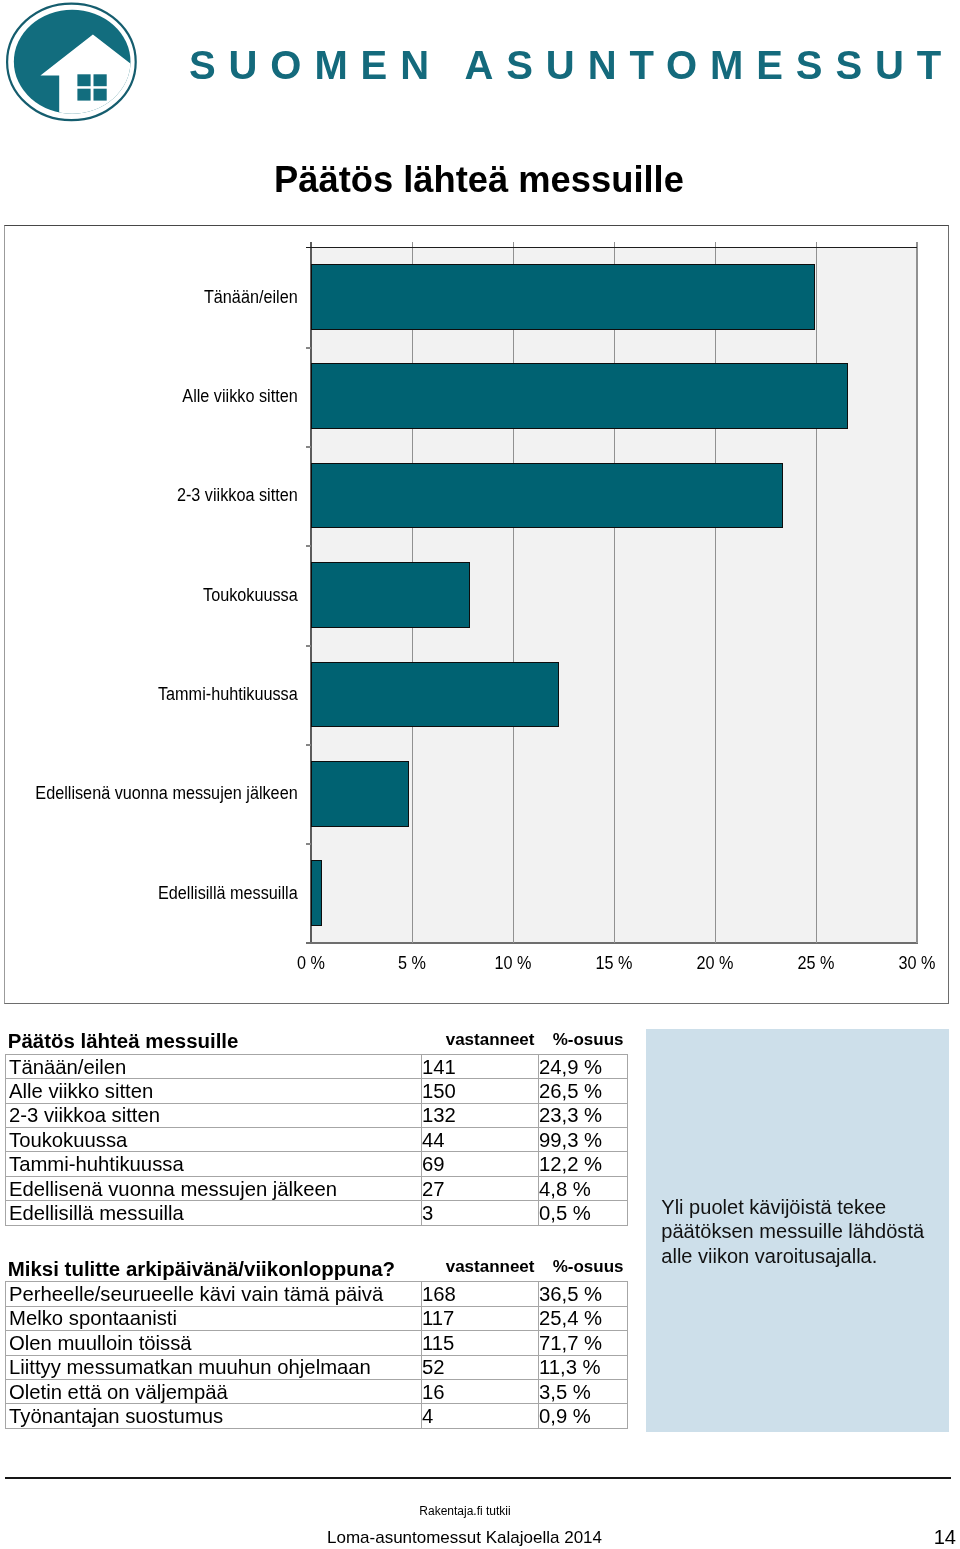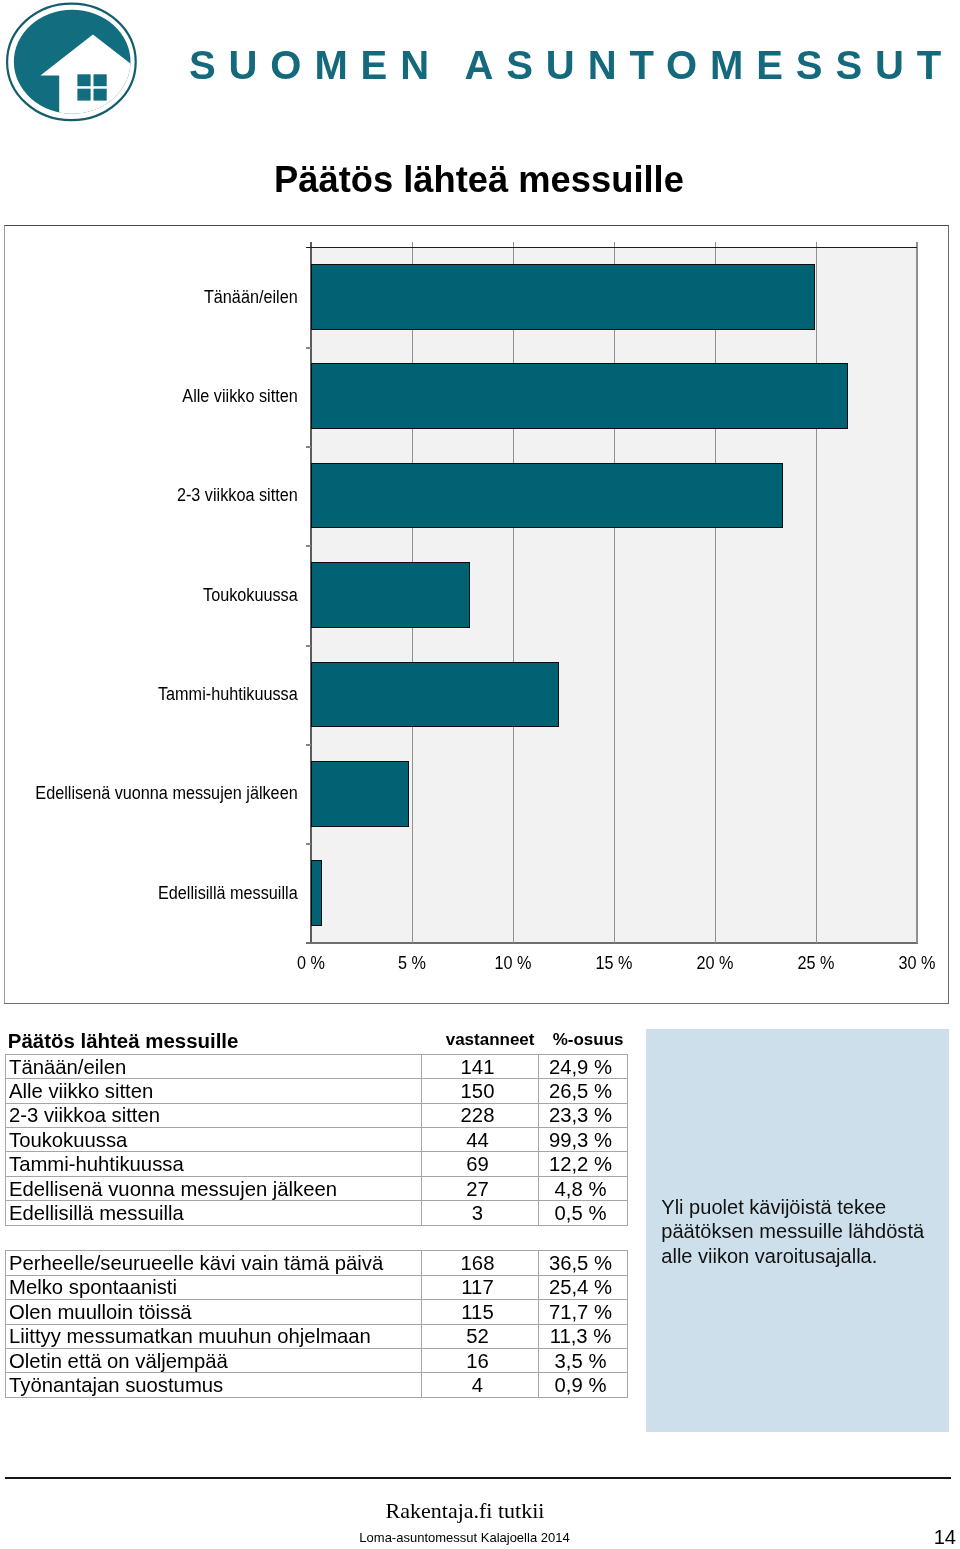--- a/index.html
+++ b/index.html
@@ -36,35 +36,35 @@
   .xtick{position:absolute;text-align:center;font-size:18.35px;line-height:20px;
           color:#000;transform:scaleX(0.884);transform-origin:50% 50%;}
 
   
   .tbl{position:absolute;border-collapse:collapse;left:5px;table-layout:fixed;}
   .tbl col.c0{width:416px;}
   .tbl col.c1{width:117px;}
   .tbl col.c2{width:89px;}
   .tbl td{border:1px solid #a6a6a6;font-size:20.3px;height:23.4px;padding:0 0 0 3px;
       line-height:22px;color:#000;overflow:hidden;white-space:nowrap;}
-  .tbl td.num{text-align:center;padding:0 5px 0 0;}
+  .tbl td.num{text-align:left;padding:0 5px 0 0;}
   .tbl .hdr td{border:none;font-weight:bold;font-size:20.45px;height:28px;
       padding:0 0 1.5px 2.3px;vertical-align:bottom;}
   .tbl .hdr td.small{font-size:17px;text-align:right;padding:0 4px 3px 0;}
 
   
   #callout{left:646px;top:1029px;width:303px;height:403px;background:#cddfea;}
   #callout-text{position:absolute;left:15.3px;top:165.5px;width:290px;font-size:20.05px;
       line-height:24.7px;color:#111;}
 
   
   #footer-rule{left:5px;top:1477.3px;width:945.5px;height:2.2px;background:#161616;}
-  #footer-line1{left:0;top:1501px;width:930px;text-align:center;font-size:22px;
-      font-family:Liberation Serif, serif;line-height:20px;}
-  #footer-line2{left:0;top:1527px;width:929px;text-align:center;font-size:13px;
+  #footer-line1{left:0;top:1501px;width:930px;text-align:center;font-size:12px;
+      font-family:Liberation Sans, sans-serif;line-height:20px;}
+  #footer-line2{left:0;top:1527px;width:929px;text-align:center;font-size:17px;
       line-height:21px;}
   #page-number{left:880px;top:1527px;width:76px;text-align:right;font-size:20.1px;
       line-height:21px;}
 </style>
 </head>
 <body>
 
 <div id="page">
 
   <svg class="abs" id="logo-mark" viewBox="0 0 145 145">
@@ -127,21 +127,21 @@
           <td class="num">141</td>
           <td class="num">24,9 %</td>
         </tr>
         <tr>
           <td>Alle viikko sitten</td>
           <td class="num">150</td>
           <td class="num">26,5 %</td>
         </tr>
         <tr>
           <td>2-3 viikkoa sitten</td>
-          <td class="num">228</td>
+          <td class="num">132</td>
           <td class="num">23,3 %</td>
         </tr>
         <tr>
           <td>Toukokuussa</td>
           <td class="num">44</td>
           <td class="num">99,3 %</td>
         </tr>
         <tr>
           <td>Tammi-huhtikuussa</td>
           <td class="num">69</td>
@@ -159,20 +159,25 @@
         </tr>
       </tbody>
     </table>
   <table class="tbl" id="table-2" style="top:1250.4px">
       <colgroup>
         <col class="c0">
         <col class="c1">
         <col class="c2">
       </colgroup>
       <tbody>
+        <tr class="hdr">
+          <td>Miksi tulitte arkipäivänä/viikonloppuna?</td>
+          <td class="small">vastanneet</td>
+          <td class="small">%-osuus</td>
+        </tr>
         <tr>
           <td>Perheelle/seurueelle kävi vain tämä päivä</td>
           <td class="num">168</td>
           <td class="num">36,5 %</td>
         </tr>
         <tr>
           <td>Melko spontaanisti</td>
           <td class="num">117</td>
           <td class="num">25,4 %</td>
         </tr>

